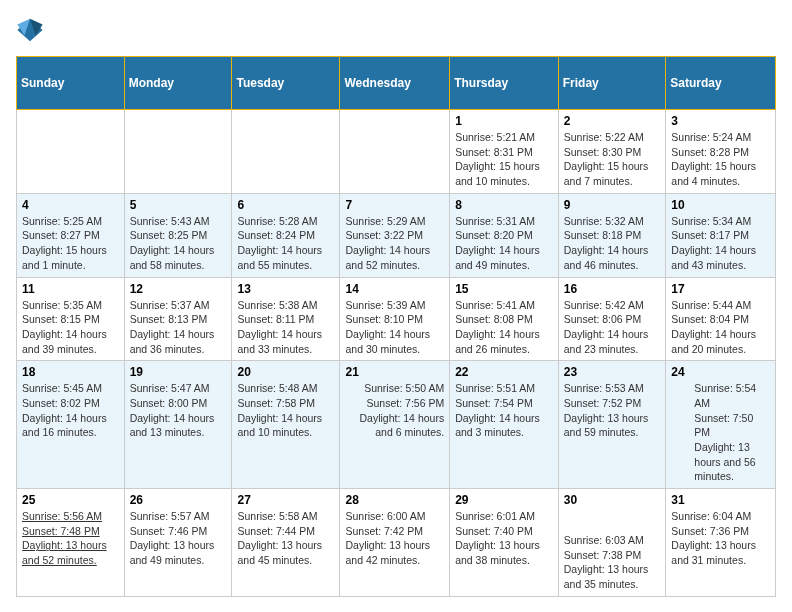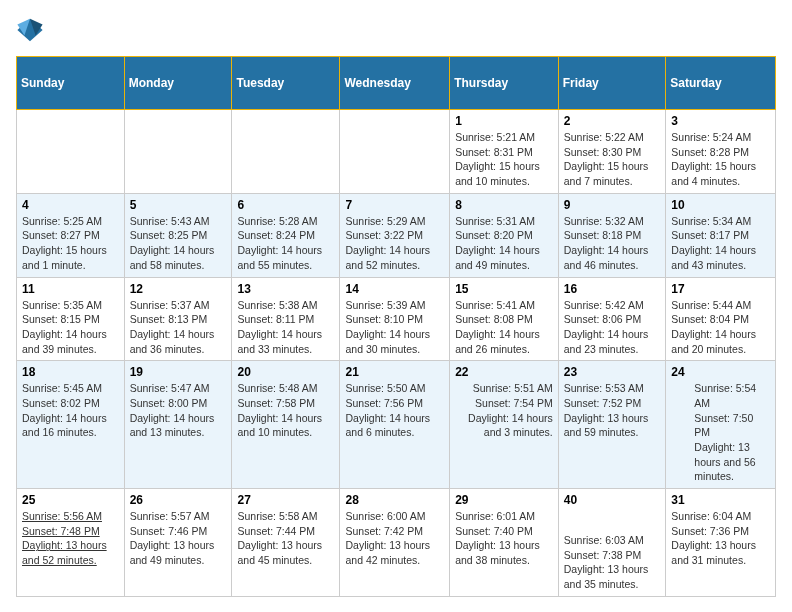--- a/index.html
+++ b/index.html
@@ -249,27 +249,27 @@
 Daylight: 14 hours and 13 minutes.</div>
         </td>
         <td>
           <span class="day-num">20</span>
           <div class="day-info" style="white-space: pre-line;">Sunrise: 5:48 AM
 Sunset: 7:58 PM
 Daylight: 14 hours and 10 minutes.</div>
         </td>
         <td>
           <span class="day-num">21</span>
-          <div class="day-info" style="white-space: pre-line;">Sunrise: 5:50 AM
+          <div class="day-info" style="white-space: pre-line; text-align: right;">Sunrise: 5:50 AM
 Sunset: 7:56 PM
 Daylight: 14 hours and 6 minutes.</div>
         </td>
         <td>
           <span class="day-num">22</span>
-          <div class="day-info" style="white-space: pre-line; text-align: right;">Sunrise: 5:51 AM
+          <div class="day-info" style="white-space: pre-line;">Sunrise: 5:51 AM
 Sunset: 7:54 PM
 Daylight: 14 hours and 3 minutes.</div>
         </td>
         <td>
           <span class="day-num">23</span>
           <div class="day-info" style="white-space: pre-line;">Sunrise: 5:53 AM
 Sunset: 7:52 PM
 Daylight: 13 hours and 59 minutes.</div>
         </td>
         <td>
@@ -304,21 +304,21 @@
 Sunset: 7:42 PM
 Daylight: 13 hours and 42 minutes.</div>
         </td>
         <td>
           <span class="day-num">29</span>
           <div class="day-info" style="white-space: pre-line;">Sunrise: 6:01 AM
 Sunset: 7:40 PM
 Daylight: 13 hours and 38 minutes.</div>
         </td>
         <td>
-          <span class="day-num">40</span>
+          <span class="day-num">30</span>
           <div class="day-info" style="white-space: pre-line; margin-top: 26px;">Sunrise: 6:03 AM
 Sunset: 7:38 PM
 Daylight: 13 hours and 35 minutes.</div>
         </td>
         <td>
           <span class="day-num">31</span>
           <div class="day-info" style="white-space: pre-line;">Sunrise: 6:04 AM
 Sunset: 7:36 PM
 Daylight: 13 hours and 31 minutes.</div>
         </td>

